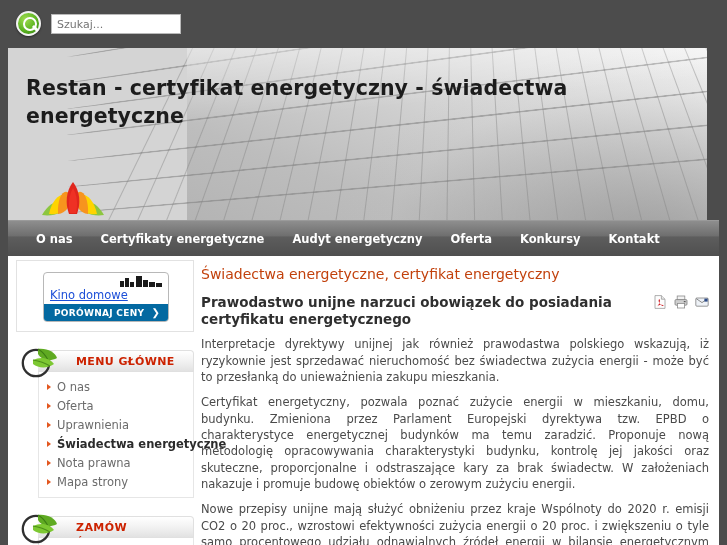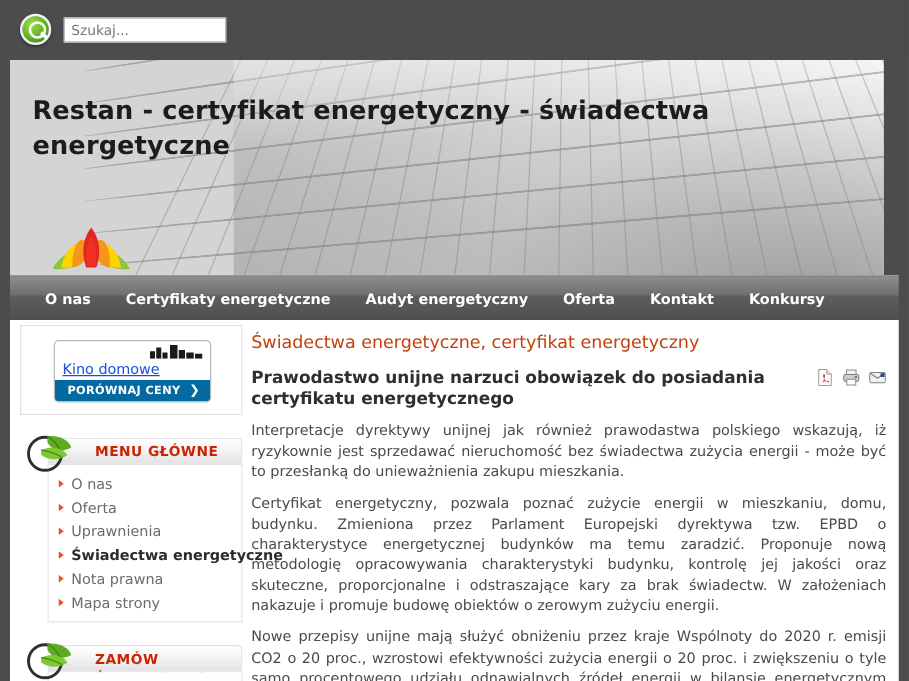--- a/index.html
+++ b/index.html
@@ -328,22 +328,22 @@
       <div class="logo-word">RESTAN</div>
     </div>
   </div>
 
   <div class="navbar">
     <div class="nav-list" id="nav-list">
         <a class="nav-item" href="#">O nas</a>
         <a class="nav-item" href="#">Certyfikaty energetyczne</a>
         <a class="nav-item" href="#">Audyt energetyczny</a>
         <a class="nav-item" href="#">Oferta</a>
+        <a class="nav-item" href="#">Konkursy</a>
         <a class="nav-item" href="#">Kontakt</a>
-        <a class="nav-item" href="#">Konkursy</a>
       </div>
   </div>
 
   <div class="content-shell">
 
     <div class="sidebar">
 
       <div class="ad-box">
         <div class="ad-inner">
           <div class="ad-brand"><span>nokaut</span><span class="ad-brand-dot">.pl</span></div>

